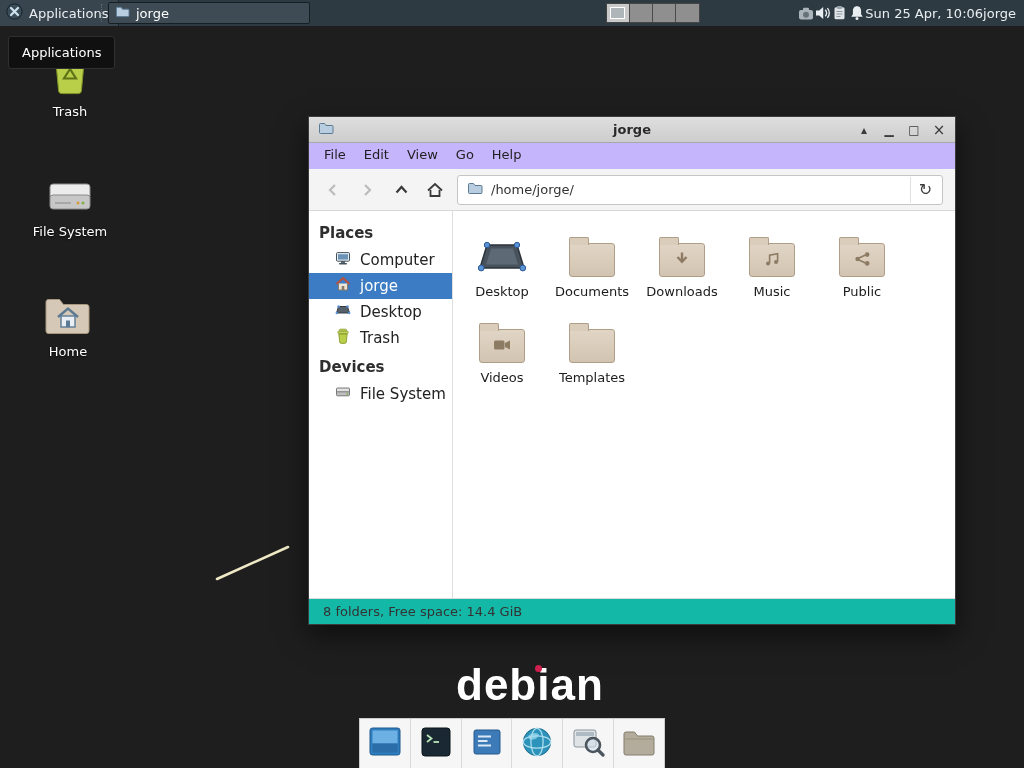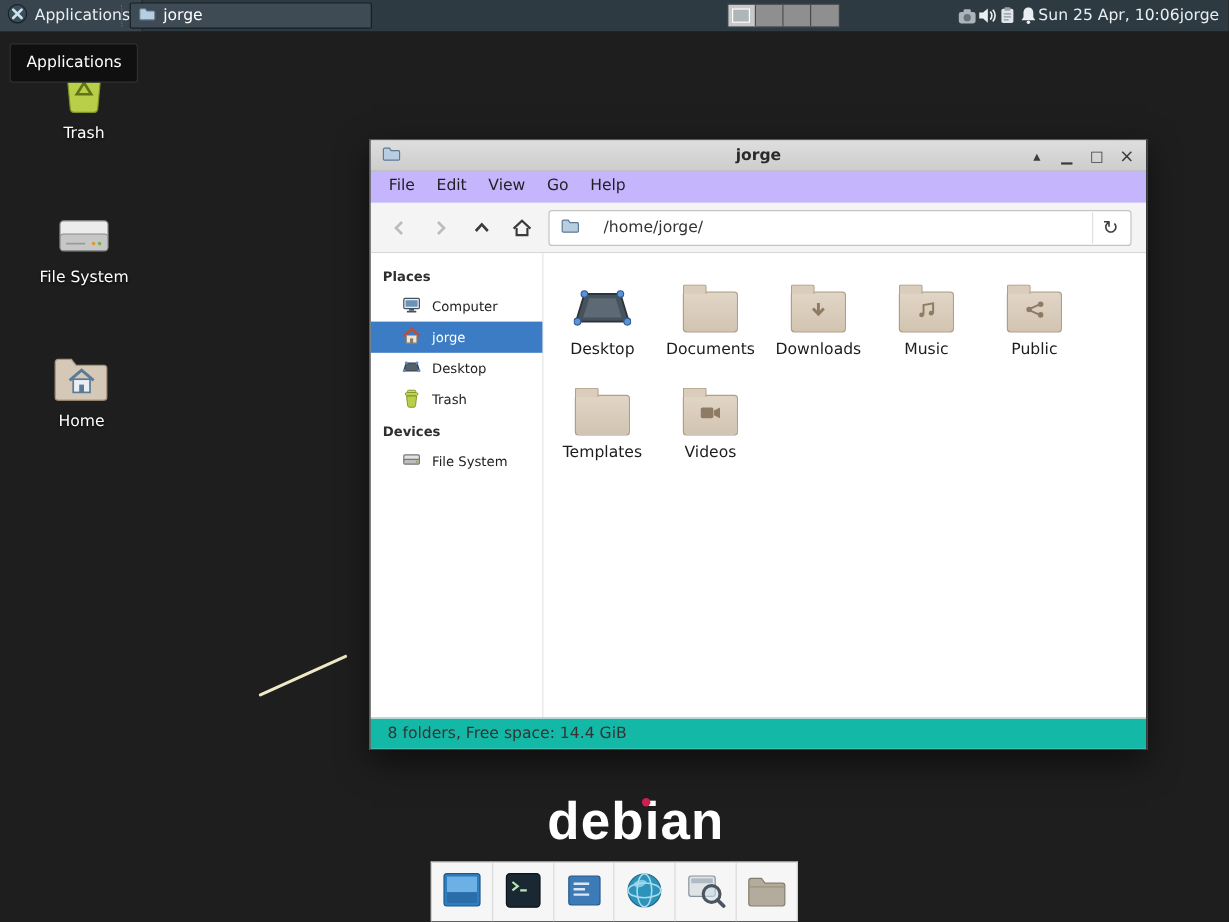--- a/index.html
+++ b/index.html
@@ -36,25 +36,25 @@
   
   .window{position:absolute;left:308px;top:116px;width:648px;height:509px;background:#fff;border:1px solid #3c3c3c;box-shadow:0 10px 26px rgba(0,0,0,.55);display:flex;flex-direction:column;z-index:20}
   .titlebar{height:26px;background:linear-gradient(#dedede,#cdcdcd);border-bottom:1px solid #a8a8a8;display:flex;align-items:center;padding:0 9px;position:relative;flex:none}
   .title{position:absolute;left:0;right:0;text-align:center;font-weight:bold;font-size:13px;color:#2a2a2a}
   .tb-controls{margin-left:auto;display:flex;gap:11px;z-index:1}
   .tb-controls .wbtn{width:14px;text-align:center;color:#3b3b3b;font-size:12px;line-height:24px;cursor:default}
   .menubar{height:26px;background:#c4b5fd;display:flex;align-items:flex-start;padding:0 6px;font-size:13px;color:#1f1f1f;flex:none}
   .menubar .mitem{padding:4px 9px;cursor:default}
   .toolbar{height:42px;background:#f4f4f4;border-bottom:1px solid #d8d8d8;display:flex;align-items:center;gap:10px;padding:0 12px;flex:none}
   .navbtn{width:24px;height:26px;display:flex;align-items:center;justify-content:center}
-  .pathbar{flex:1;height:30px;background:#fff;border:1px solid #c5c5c5;border-radius:3px;display:flex;align-items:center;gap:20px;padding:0 2px 0 9px}
+  .pathbar{flex:1;height:30px;background:#fff;border:1px solid #c5c5c5;border-radius:3px;display:flex;align-items:center;gap:8px;padding:0 2px 0 9px}
   .pathbar input{flex:1;border:none;outline:none;background:transparent;font-size:13px;color:#333;font-family:inherit}
   .refresh{width:30px;height:26px;display:flex;align-items:center;justify-content:center;border-left:1px solid #e0e0e0;color:#3c3c3c;font-size:16px}
   .wbody{flex:1;display:flex;min-height:0}
-  .sidebar{width:144px;border-right:1px solid #dedede;padding-top:6px;font-size:11px;background:#fff;flex:none}
+  .sidebar{width:144px;border-right:1px solid #dedede;padding-top:6px;font-size:15px;background:#fff;flex:none}
   .side-h{font-weight:bold;color:#2e2e2e;padding:7px 10px 5px}
   .side-item{height:26px;display:flex;align-items:center;gap:9px;padding-left:26px;color:#222;cursor:default}
   .side-item.sel{background:#3b7cc4;color:#fff}
   .content{flex:1;background:#fff;overflow:hidden}
   .grid{display:grid;grid-template-columns:repeat(5,90px);padding:14px 4px;row-gap:12px}
   .cell{width:90px;display:flex;flex-direction:column;align-items:center;gap:7px;font-size:13px;color:#1c1c1c;padding-top:4px;cursor:default}
   .cell .ic{height:48px;display:flex;align-items:flex-end;justify-content:center}
   .fold{position:relative;width:46px;height:34px;background:linear-gradient(#e1d5c6,#d2c4b1);border:1px solid #b09f87;border-radius:2px 3px 3px 3px;display:flex;align-items:center;justify-content:center}
   .fold::before{content:"";position:absolute;left:-1px;top:-7px;width:18px;height:7px;background:#dacdbc;border:1px solid #b09f87;border-bottom:none;border-radius:2px 2px 0 0}
   .statusbar{height:26px;background:#14b8a6;border-top:1px solid #dcdcdc;display:flex;align-items:center;padding:0 14px;font-size:13px;color:#333;flex:none}
@@ -358,37 +358,37 @@
                     <circle cx="13.2" cy="3.6" r="2.3" fill="#8d7b64"></circle>
                     <circle cx="13.2" cy="12.4" r="2.3" fill="#8d7b64"></circle>
                   </svg></span>
             </span>
           </span>
           <span>Public</span>
         </div>
 
         <div class="cell">
           <span class="ic">
-              <span class="fold"></span>
-            </span>
-          <span>Templates</span>
-        </div>
-
-        <div class="cell">
-          <span class="ic">
             <span class="fold">
               <span><svg width="18" height="14" viewBox="0 0 18 14">
                     <rect x="1" y="2.5" width="10.5" height="9" rx="1.5" fill="#8d7b64"></rect>
                     <path d="M12 5 L17 2.5 v9 L12 9 Z" fill="#8d7b64"></path>
                   </svg></span>
             </span>
           </span>
           <span>Videos</span>
         </div>
 
+        <div class="cell">
+          <span class="ic">
+              <span class="fold"></span>
+            </span>
+          <span>Templates</span>
+        </div>
+
       </div>
     </div>
   </div>
 
   <div class="statusbar">
     <span>8 folders, Free space: 14.4 GiB</span>
   </div>
 </div>
 
 <div class="logo">

